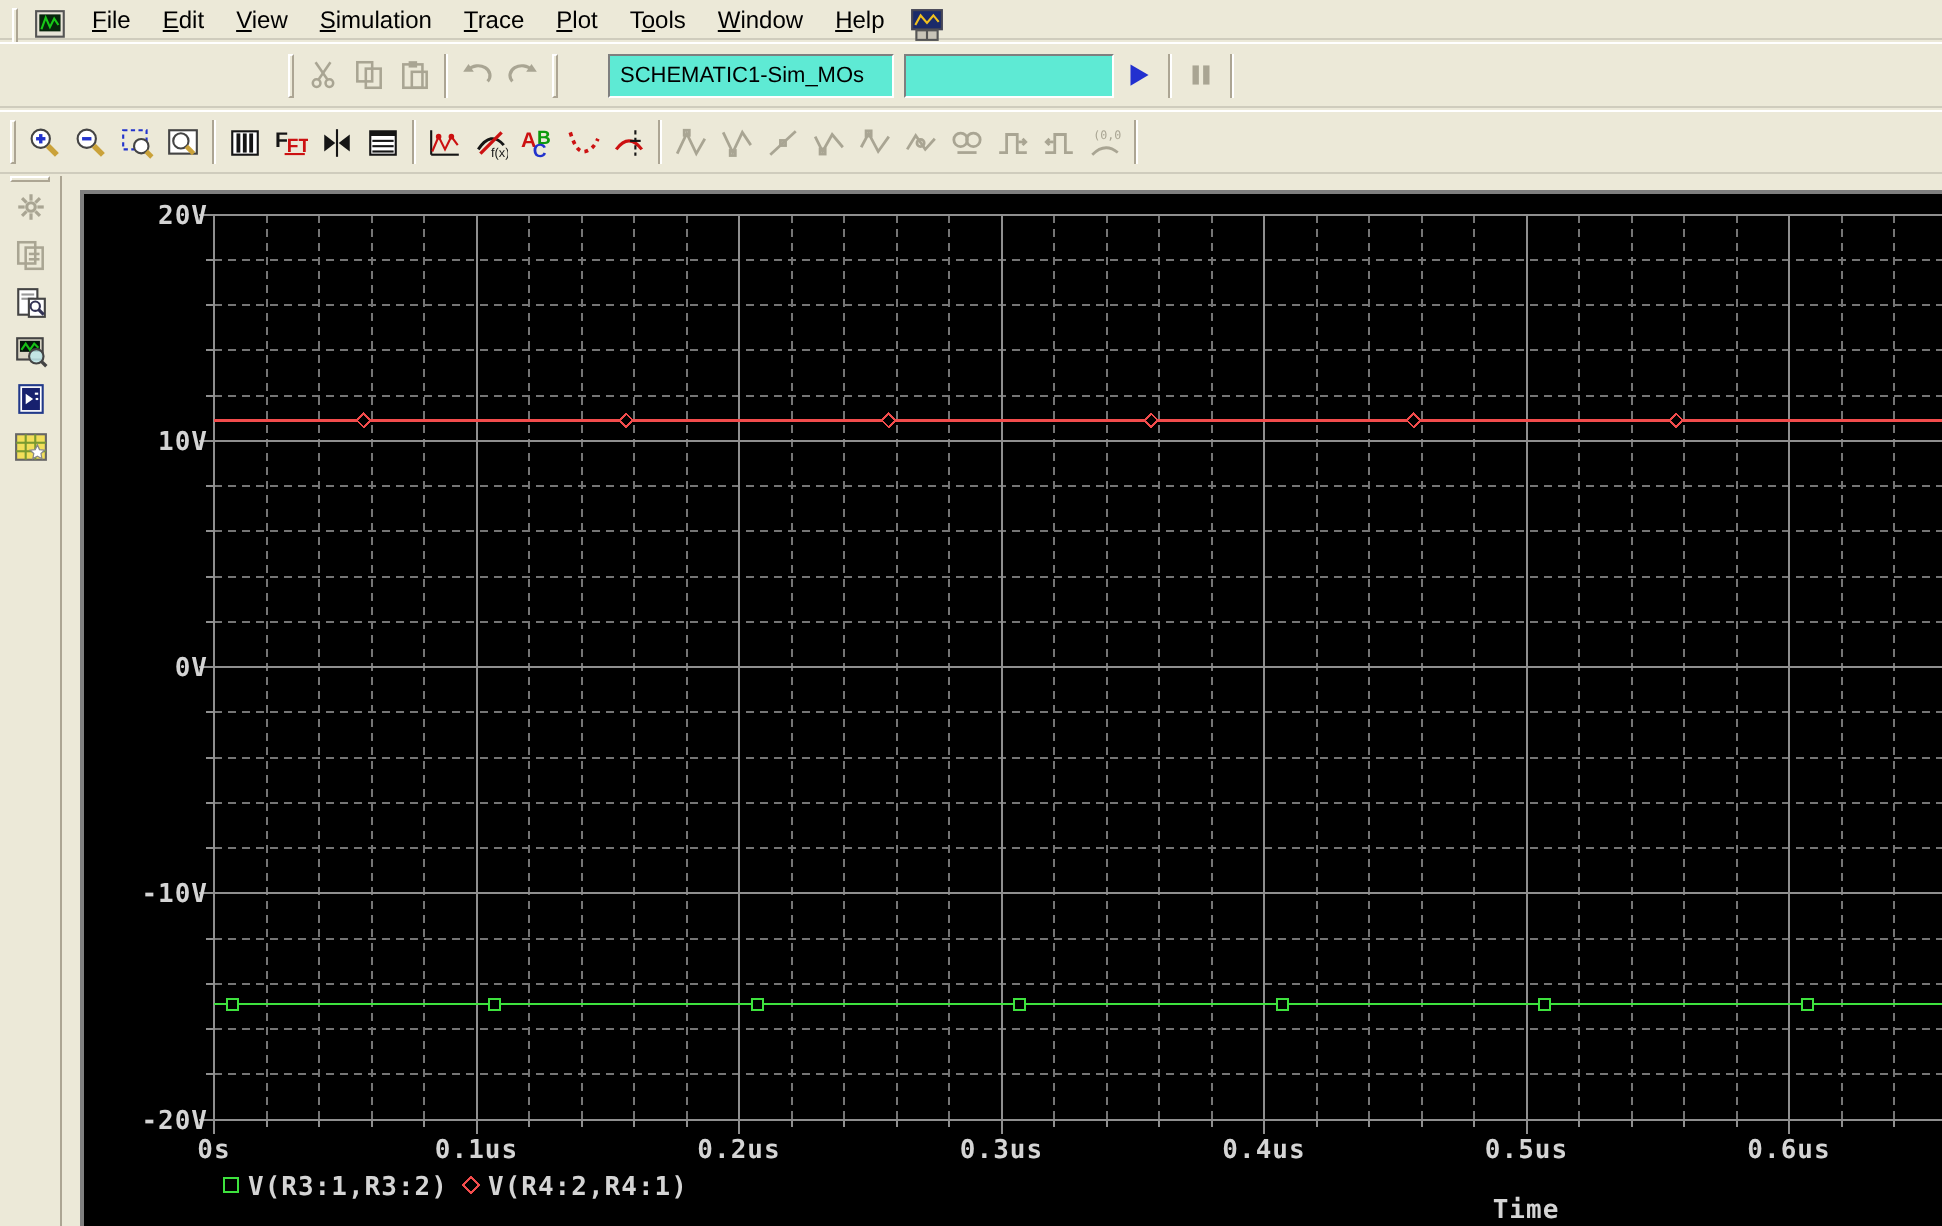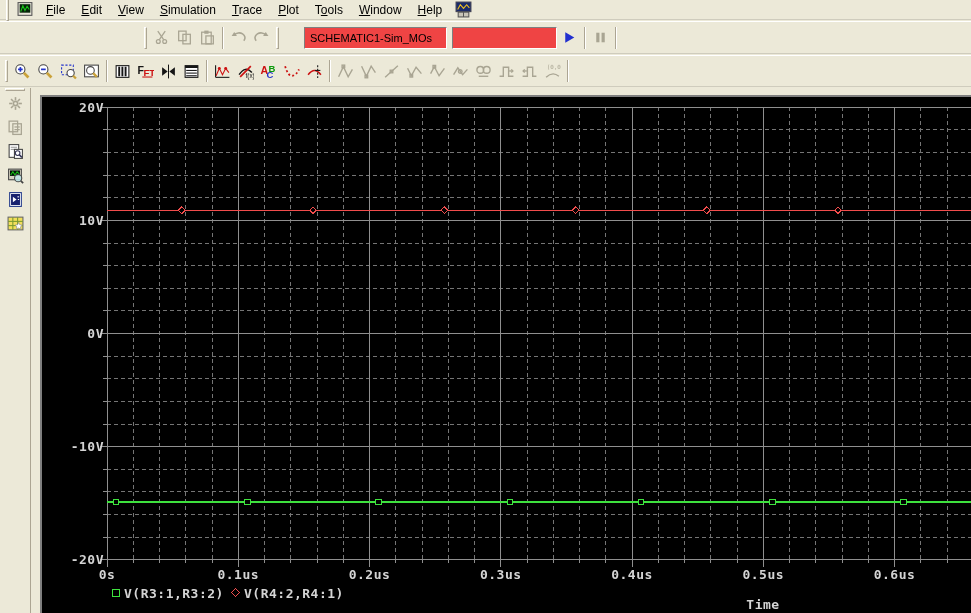--- a/index.html
+++ b/index.html
@@ -1,39 +1,39 @@
 <!DOCTYPE html>
 <html><head>
 <meta charset="utf-8">
 <style>
   *{margin:0;padding:0;box-sizing:border-box}
   html,body{width:971px;height:613px;overflow:hidden}
   body{background:#ece9d8;font-family:"Liberation Sans",sans-serif;position:relative;font-size:12px;color:#000}
 
   
-  .menubar{position:absolute;left:0;top:0;width:100%;height:20px;display:flex;align-items:center;
+  .menubar{position:absolute;left:0;top:0;width:100%;height:20px;display:flex;
            padding:4px 3px;background:#ece9d8;border-bottom:1px solid #cfccbd}
   .mi{padding:2px 8px;cursor:default}
   .mi u{text-decoration:underline}
   .mbicon{width:18px;height:17px;display:inline-flex;align-items:center;justify-content:center;margin:0 4px}
   #menu{display:flex;align-items:center}
 
   
   .tbrow{position:absolute;left:0;width:100%;background:#ece9d8}
   #row2{top:21px;height:33px;border-bottom:1px solid #cfccbd;border-top:1px solid #fff}
   #row3{top:55px;height:32px;border-bottom:1px solid #cfccbd;border-top:1px solid #fff;display:flex;align-items:center;padding-left:2px}
   .hgroup{position:absolute;top:0;height:100%;display:flex;align-items:center}
   .tbtn{width:23px;height:24px;display:flex;align-items:center;justify-content:center;border:1px solid transparent}
   .vsep{width:2px;height:22px;margin:0 3px;border-left:1px solid #aca593;border-right:1px solid #fff}
   .grip{display:flex;gap:1px;margin:0 3px}
   .grip .bar{width:3px;height:22px;border:1px solid #aca593;border-top-color:#fff;border-left-color:#fff;background:#ece9d8}
   .grip.h{flex-direction:column}
   .grip.h .bar{width:20px;height:3px}
   .sunken{position:absolute;top:5px;height:22px;border:1px solid;border-color:#7f7f7f #fff #fff #7f7f7f;
-          background:#ef4444;font-family:"Liberation Sans",sans-serif;font-size:11px;padding:0 5px;outline:none;color:#000}
+          background:#5eead4;font-family:"Liberation Sans",sans-serif;font-size:11px;padding:0 5px;outline:none;color:#000}
 
   
   .sidebar{position:absolute;left:0;top:88px;width:31px;bottom:0;background:#ece9d8;
            border-right:1px solid #aca593;display:flex;flex-direction:column;align-items:center}
   .sbtn{width:25px;height:23px;display:flex;align-items:center;justify-content:center;margin-top:1px}
   .sbtn:first-of-type{margin-top:8px}
 
   
   .plotwin{position:absolute;left:40px;top:95px;width:931px;height:518px;
            border-top:2px solid #7f7f7f;border-left:2px solid #7f7f7f;background:#000}

